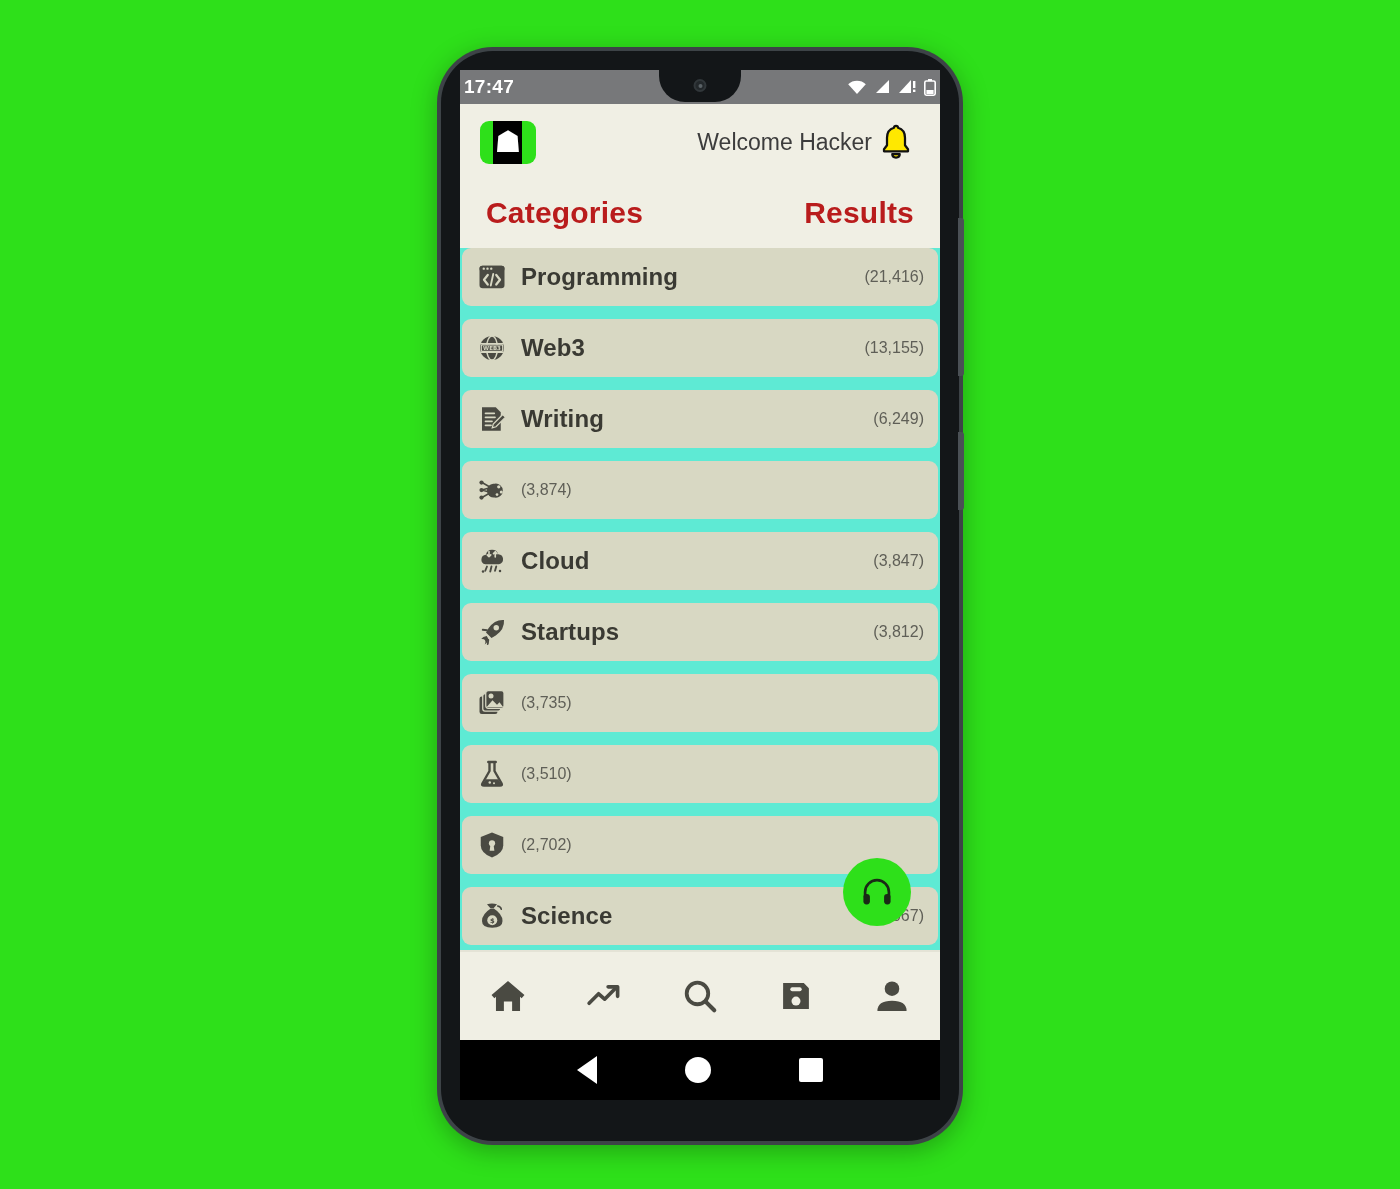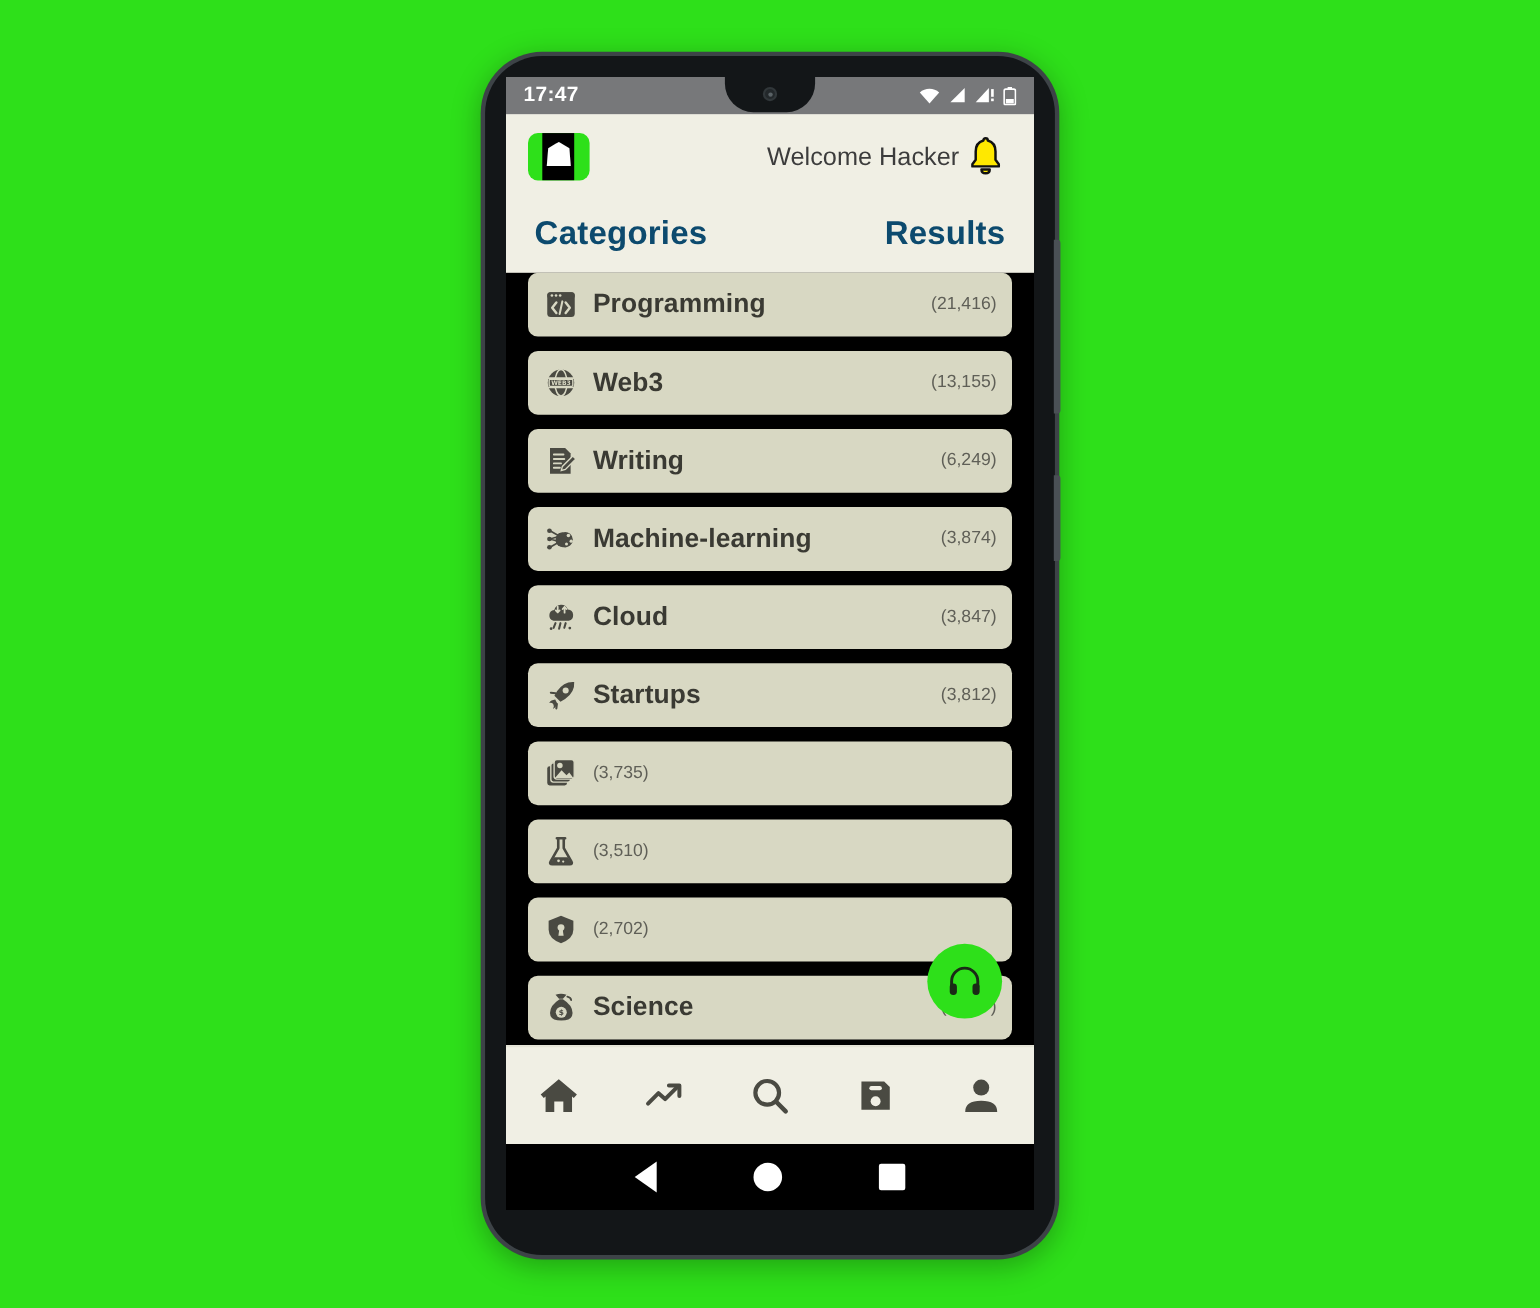--- a/index.html
+++ b/index.html
@@ -45,21 +45,21 @@
   }
 
   
   #status-bar{
     position:relative;
     height:34px;
     background:#77787a;
     display:flex;
     align-items:center;
     justify-content:space-between;
-    padding:0 16px;
+    padding:0 4px;
     color:#ffffff;
   }
   #status-clock{ font-size:19px; font-weight:600; letter-spacing:.3px; }
   #status-icons{ display:flex; align-items:center; gap:7px; }
   #notch{
     position:absolute;
     left:50%; top:-2px;
     transform:translateX(-50%);
     width:82px; height:34px;
     background:#131618;
@@ -131,29 +131,29 @@
   #list-header{
     display:flex;
     justify-content:space-between;
     align-items:baseline;
     padding:16px 26px 18px 26px;
     background:#f0efe4;
   }
   #list-header .h{
     font-size:30px;
     font-weight:bold;
-    color:#0c4a6e;
+    color:#b91c1c;
     letter-spacing:.2px;
   }
 
   
   #category-list{
     position:relative;
-    padding:0 20px;
-    background:#000000;
+    padding:0 2px;
+    background:#5eead4;
     height:839px;
     overflow:hidden;
   }
   .category-row{
     display:flex;
     align-items:center;
     height:58px;
     margin-bottom:13px;
     background:#d8d8c3;
     border-radius:9px;
@@ -340,21 +340,20 @@
             <circle cx="3.6" cy="12" r="1.7" fill="#4a4a42"></circle>
             <circle cx="3.6" cy="18" r="1.7" fill="#4a4a42"></circle>
             <circle cx="11.4" cy="10" r="2.1" fill="#4a4a42"></circle>
             <circle cx="11.4" cy="15" r="2.1" fill="#4a4a42"></circle>
             <path d="M14 7 a5.6 5.6 0 1 1 0 11 a4.4 4.4 0 1 1 -1-11 Z" fill="#4a4a42"></path>
             <circle cx="17.4" cy="9.4" r="1.3" fill="#d8d8c3"></circle>
             <circle cx="19.4" cy="13.6" r="1.2" fill="#d8d8c3"></circle>
             <circle cx="16" cy="15.6" r="1.1" fill="#d8d8c3"></circle>
           </svg>
         </span>
-        <span class="cat-label">Machine-learning</span>
         <span class="cat-count">(3,874)</span>
       </div>
       <div class="category-row">
         <span class="cat-icon">
           <svg width="30" height="30" viewBox="0 0 24 24">
             <path d="M6.6 14.6 a3.9 3.9 0 0 1 .5-7.7 a5.2 5.2 0 0 1 9.9-.4 a4.1 4.1 0 0 1 .6 8.1 Z" fill="#4a4a42"></path>
             <path d="M9.6 4.4 v4.2 M9.6 8.6 l-1.4-1.5 M9.6 8.6 l1.4-1.5" stroke="#d8d8c3" stroke-width="1.3" stroke-linecap="round" stroke-linejoin="round"></path>
             <path d="M14.6 8.8 v-4.2 M14.6 4.6 l-1.4 1.5 M14.6 4.6 l1.4 1.5" stroke="#d8d8c3" stroke-width="1.3" stroke-linecap="round" stroke-linejoin="round"></path>
             <path d="M8 16.4 L6.6 19.8 M11.6 16.4 L10.6 20.4 M15.4 16.4 L14.4 19.8" stroke="#4a4a42" stroke-width="1.5" stroke-linecap="round"></path>
             <circle cx="4.8" cy="20.4" r="1" fill="#4a4a42"></circle>

